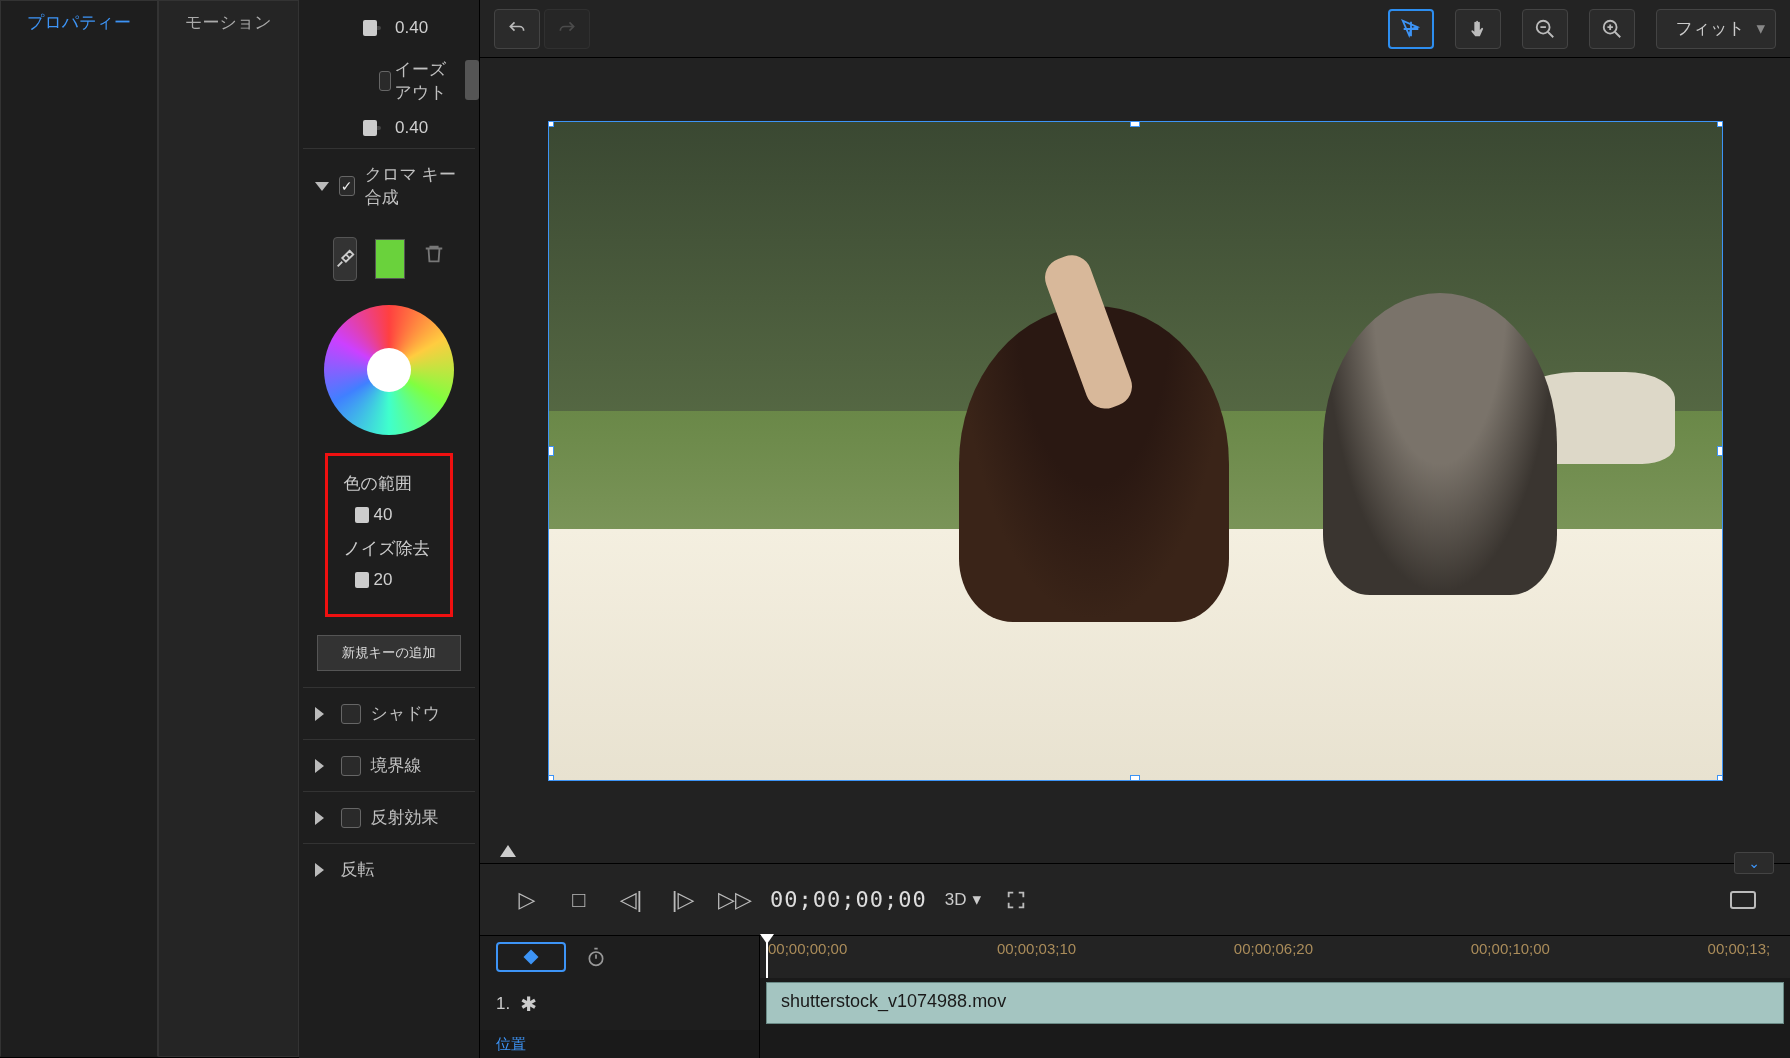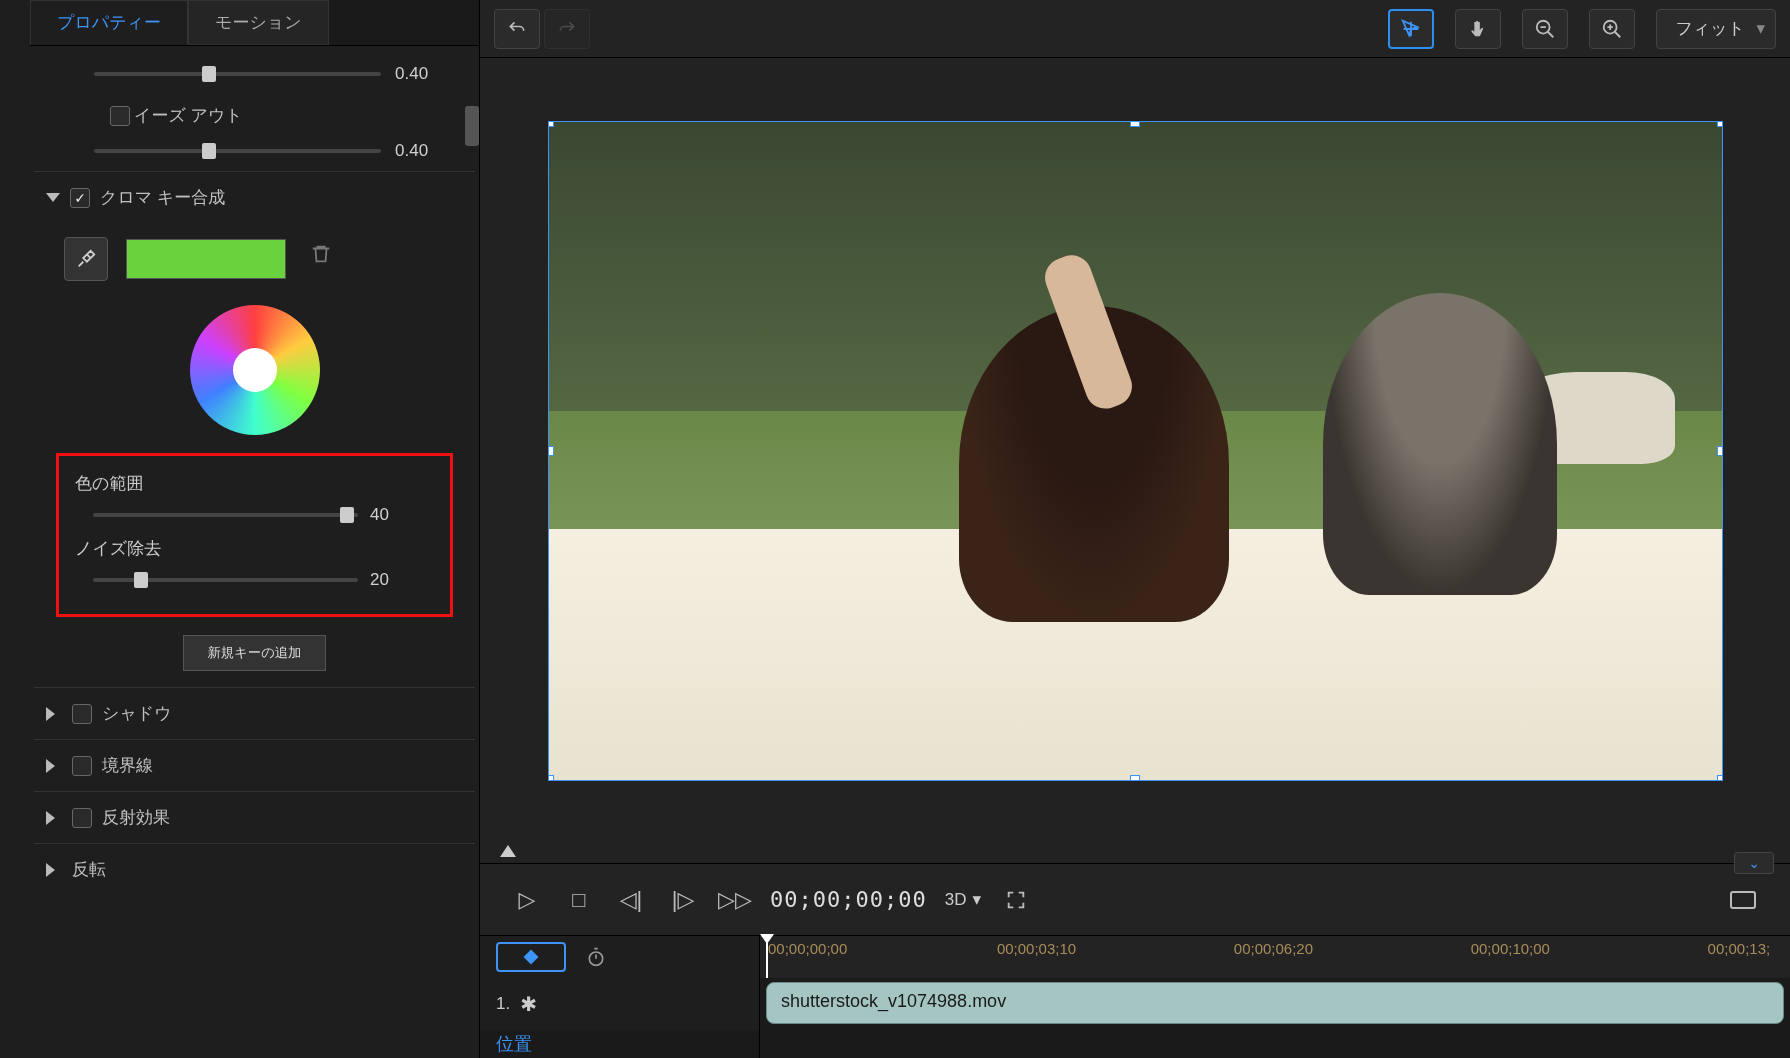--- a/index.html
+++ b/index.html
@@ -1,19 +1,19 @@
 <!DOCTYPE html>
 <html><head>
 <meta charset="utf-8">
 <style>
 * { margin: 0; padding: 0; box-sizing: border-box; font-family: "Meiryo", "Hiragino Sans", sans-serif; }
 body { background: #1a1a1a; color: #c0c0c0; width: 1790px; height: 1058px; overflow: hidden; display: flex; font-size: 17px; }
 
 
-.left-panel { width: 480px; background: #1e1e1e; border-right: 1px solid #000; display: flex; flex-direction: column; padding-left: 30px; }
+.left-panel { width: 480px; background: #1e1e1e; border-right: 1px solid #000; display: flex; flex-direction: row; }
 .tabs { display: flex; background: #1a1a1a; border-bottom: 1px solid #000; }
 .tab { padding: 10px 26px; cursor: pointer; color: #aaa; border: 1px solid #333; background: #252525; }
 .tab.active { color: #3d94f6; background: #1e1e1e; border-bottom: 1px solid #1e1e1e; }
 .panel-body { flex: 1; overflow-y: auto; padding: 8px 4px 8px 4px; position: relative; }
 .scrollbar-stub { position: absolute; right: 0; top: 60px; width: 14px; height: 40px; background: #555; border-radius: 3px; }
 
 .slider-row { display: flex; align-items: center; padding: 10px 20px 10px 60px; gap: 14px; }
 .slider-track { flex: 1; height: 4px; background: #444; position: relative; border-radius: 2px; }
 .slider-thumb { position: absolute; top: -6px; width: 14px; height: 16px; background: #ccc; border-radius: 2px; transform: translateX(-50%); }
 .slider-value { width: 60px; text-align: left; color: #d0d0d0; }
@@ -74,22 +74,22 @@
 
 .timeline { background: #1e1e1e; border-top: 1px solid #000; }
 .tl-header { display: flex; height: 42px; align-items: stretch; }
 .tl-left { width: 280px; display: flex; align-items: center; gap: 20px; padding: 0 16px; border-right: 1px solid #000; }
 .tl-key-toggle { width: 70px; height: 30px; border: 2px solid #3d94f6; border-radius: 4px; display: flex; align-items: center; justify-content: center; }
 .tl-ruler { flex: 1; position: relative; background: #232323; }
 .ruler-label { position:absolute; top:4px; font-size:15px; color:#aa8c5a; }
 .tl-row { display: flex; height: 52px; }
 .tl-row-left { width: 280px; border-right: 1px solid #000; display: flex; align-items: center; padding: 0 16px; gap: 10px; color: #ccc; }
 .tl-row-right { flex: 1; position: relative; background: #1a1a1a; }
-.clip { position:absolute; top:4px; left:6px; right:6px; height:42px; background: #a4c5c1; border:1px solid #6a8a86; color:#1a1a1a; padding: 8px 14px; font-size: 18px; border-radius: 8px; }
-.tl-row2-left { width: 280px; border-right:1px solid #000; background:#1a1a1a; display:flex; align-items:center; padding:0 16px; color:#3d94f6; font-size:18px;}
+.clip { position:absolute; top:4px; left:6px; right:6px; height:42px; background: #a4c5c1; border:1px solid #6a8a86; color:#1a1a1a; padding: 8px 14px; font-size: 18px; border-radius: 0; }
+.tl-row2-left { width: 280px; border-right:1px solid #000; background:#1a1a1a; display:flex; align-items:center; padding:0 16px; color:#3d94f6; font-size:15px;}
 .playhead { position:absolute; top:0; left:6px; width:2px; height:100%; background:#fff; }
 .playhead::before { content:""; position:absolute; top:-2px; left:-6px; width:0;height:0;border-left:7px solid transparent;border-right:7px solid transparent;border-top:10px solid #fff;}
 </style>
 </head>
 <body>
 
 <div class="left-panel">
   <div class="tabs">
     <div class="tab active">プロパティー</div>
     <div class="tab">モーション</div>

